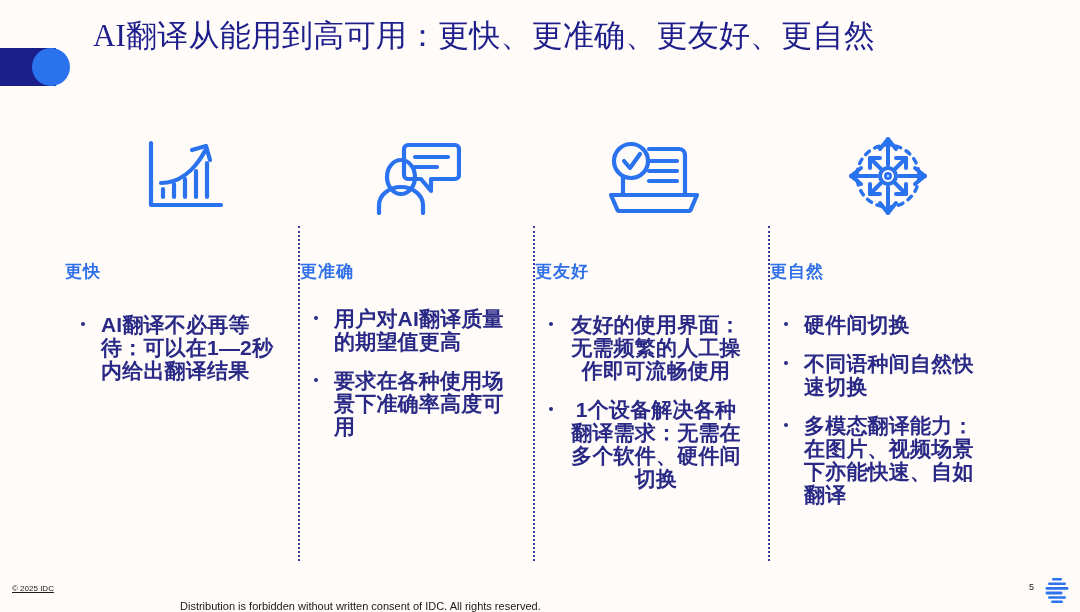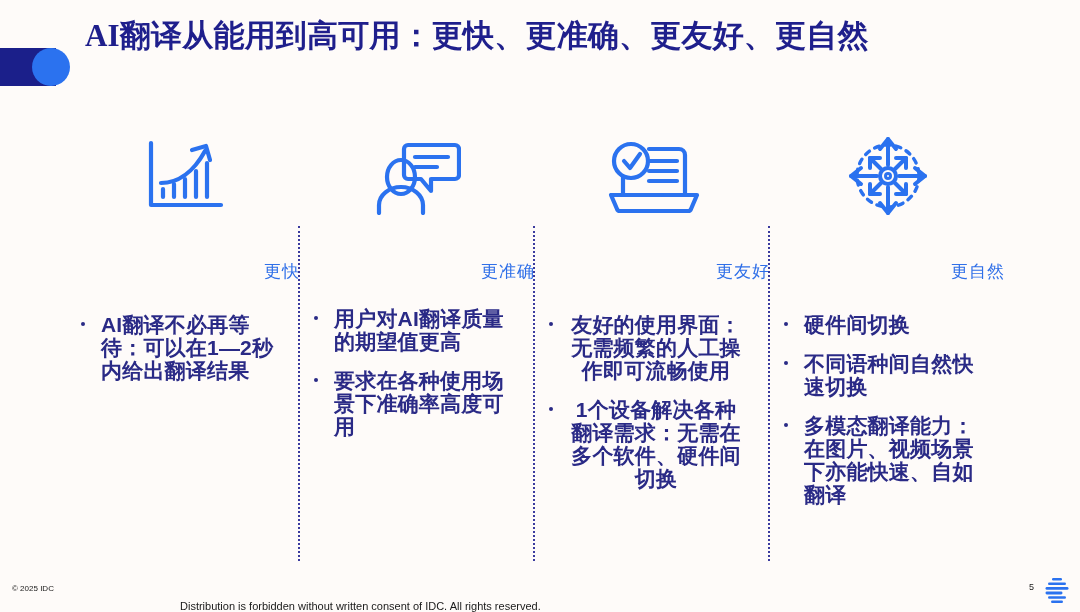--- a/index.html
+++ b/index.html
@@ -42,25 +42,25 @@
     position: absolute;
     left: 32px;
     top: 0;
     width: 38px;
     height: 38px;
     border-radius: 50%;
     background: #2b72ef;
   }
   .slide-title {
     position: absolute;
-    left: 85px;
+    left: 93px;
     top: 14px;
     width: 900px;
     font-family: "Liberation Serif", "DejaVu Serif", serif;
-    font-weight: bold;
+    font-weight: normal;
     font-size: 31px;
     line-height: 43px;
     letter-spacing: 0.2px;
     color: #1f1f8c;
   }
 
   
   .columns {
     position: absolute;
     left: 0;
@@ -87,23 +87,23 @@
 
   .icon-wrap {
     height: 92px;
     display: flex;
     align-items: center;
     justify-content: center;
   }
   .icon-wrap svg { display: block; }
 
   .col-heading {
-    text-align: right;
+    text-align: left;
     color: #2f6fe8;
-    font-weight: normal;
+    font-weight: bold;
     font-size: 17px;
     letter-spacing: 1px;
     margin-top: 38px;
   }
 
   .bullets {
     margin: 30px 0 0 0;
     padding: 0;
     list-style: none;
   }
@@ -140,20 +140,21 @@
     bottom: 0;
     width: 1080px;
     height: 42px;
   }
   .footer-copyright {
     position: absolute;
     left: 12px;
     top: 14px;
     font-size: 8px;
     color: #1a1a1a;
+    text-decoration: underline;
   }
   .footer-notice {
     position: absolute;
     left: 180px;
     top: 30px;
     font-size: 11px;
     color: #1a1a1a;
   }
   .footer-page {
     position: absolute;

